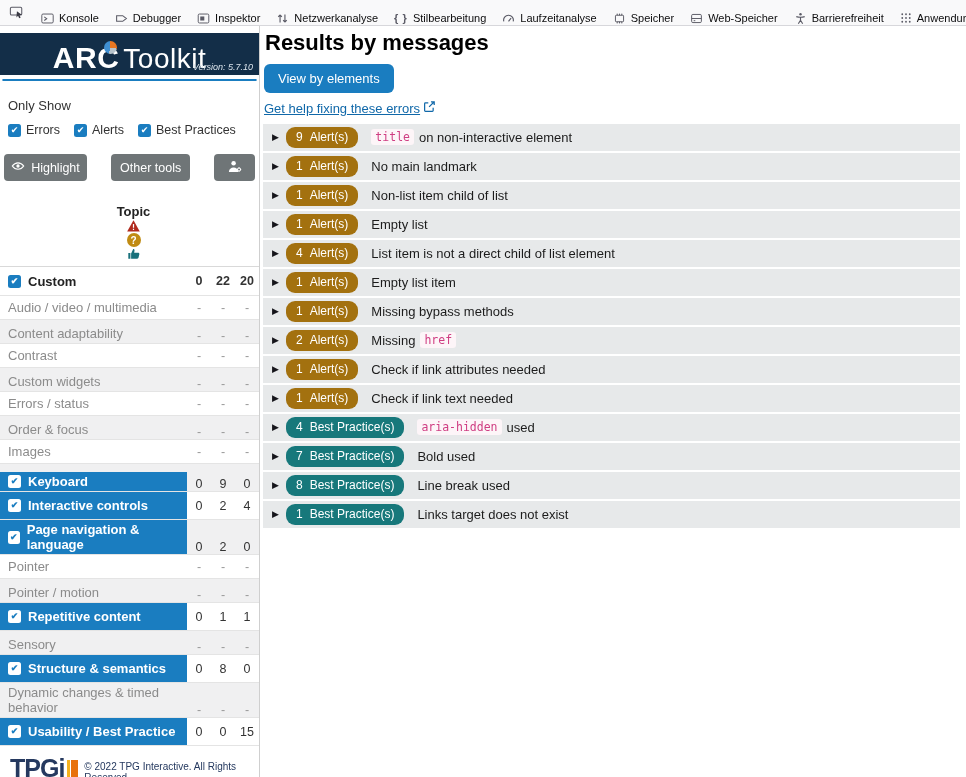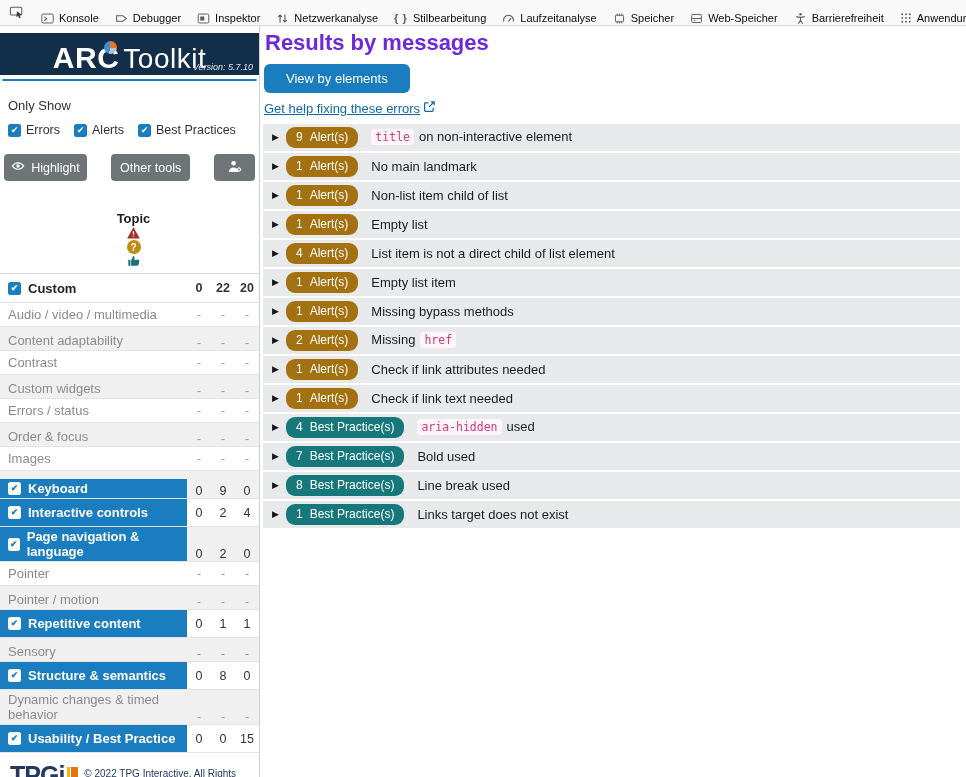--- a/index.html
+++ b/index.html
@@ -44,21 +44,21 @@
   
   .only-show { font-size:13px; color:#333; margin:17px 0 0 8px; }
   .filters { display:flex; gap:14px; margin:10px 0 0 8px; font-size:12.5px; color:#333; }
   .filter { display:flex; align-items:center; gap:5px; cursor:pointer; }
   .cb { width:13px; height:13px; border-radius:2.5px; display:inline-flex; align-items:center;
     justify-content:center; font-size:9px; line-height:1; }
   .cb.blue { background:#1a7dc0; color:#fff; }
   .cb.white { background:#fff; color:#1a7dc0; }
 
   
-  .btn-row { display:flex; gap:24px; margin:17px 4px 15px 4px; }
+  .btn-row { display:flex; gap:24px; margin:17px 4px 8px 4px; }
   .gray-btn { background:#6f7577; color:#fff; border:none; border-radius:4px; height:27px;
     font-size:12.5px; font-family:inherit; display:inline-flex; align-items:center;
     justify-content:center; gap:6px; cursor:pointer; }
   .gray-btn.hl { width:96px; }
   .gray-btn.ot { width:92px; }
   .gray-btn.usr { width:47px; }
 
   
   .topic-header { display:flex; align-items:center; margin-top:15px; padding:0 0 5px 8px;
     border-bottom:1px solid #d9d9d9;flex-direction:column; }
@@ -88,36 +88,36 @@
   .tpgi-text { font-size:25px; font-weight:bold; color:#25395f; letter-spacing:-1px; }
   .tpgi-bars { display:inline-flex; gap:1px; margin-left:-1px; }
   .tpgi-bars i { display:block; width:4px; height:23px; }
   .tpgi-bars .y { background:#f5b21e; width:3px; }
   .tpgi-bars .o { background:#e8720c; width:7px; }
   .copyright { font-size:10px; color:#25395f; margin-left:2px; }
   .privacy { display:block; text-align:right; margin:10px 4px 0 0; font-size:11px;
     color:#1068a9; text-decoration:underline; cursor:pointer; }
 
   
-  .page-title { font-size:22px; font-weight:bold; color:#6d28d9; margin:2px 0 8px 2px; }
-  .view-btn { background:#1a7dc0; color:#fff; border:none; border-radius:6px; padding:7px 22px;
+  .page-title { font-size:22px; font-weight:bold; color:#000000; margin:2px 0 8px 2px; }
+  .view-btn { background:#1a7dc0; color:#fff; border:none; border-radius:6px; padding:7px 14px;
     font-size:13px; font-family:inherit; cursor:pointer; margin-left:1px; }
   .help-link { display:inline-flex; align-items:center; gap:3px; margin:7px 0 0 1px;
     font-size:13px; color:#1068a9; text-decoration:underline; cursor:pointer; }
   .messages { margin-top:7px; }
   .msg-row { background:#e7e9ea; min-height:27px; margin-bottom:2px; display:flex;
     align-items:center; padding:0 8px 0 9px; cursor:pointer; }
   .caret { font-size:9px; color:#15141a; width:14px; }
   .badge { color:#fff; font-size:12px; border-radius:9px; padding:3.5px 10px;
     display:inline-flex; align-items:center; white-space:nowrap; }
   .badge .badge-count { margin-right:7px; }
   .badge.alert { background:#a3710f; }
   .badge.best-practice { background:#17787b; }
   .msg-text { margin-left:13px; font-size:13px; color:#1c1c1c; display:inline-flex;
-    align-items:flex-start; gap:5px; flex-wrap:wrap; }
+    align-items:flex-end; gap:5px; flex-wrap:wrap; }
   .msg-text code { font-family:"DejaVu Sans Mono", monospace; font-size:11.5px;
     color:#cf3d82; background:#fdf5f8; padding:1px 4px; border-radius:3px; }
 </style>
 </head>
 <body>
 
 <div class="devtools-bar">
   <span class="picker-btn">
       <span class="gicon"><svg width="15" height="14" viewBox="0 0 16 16">
           <rect x="1" y="2.5" width="13" height="9" rx="1.5" fill="none" stroke="#5b5b66" stroke-width="1.2"></rect>

